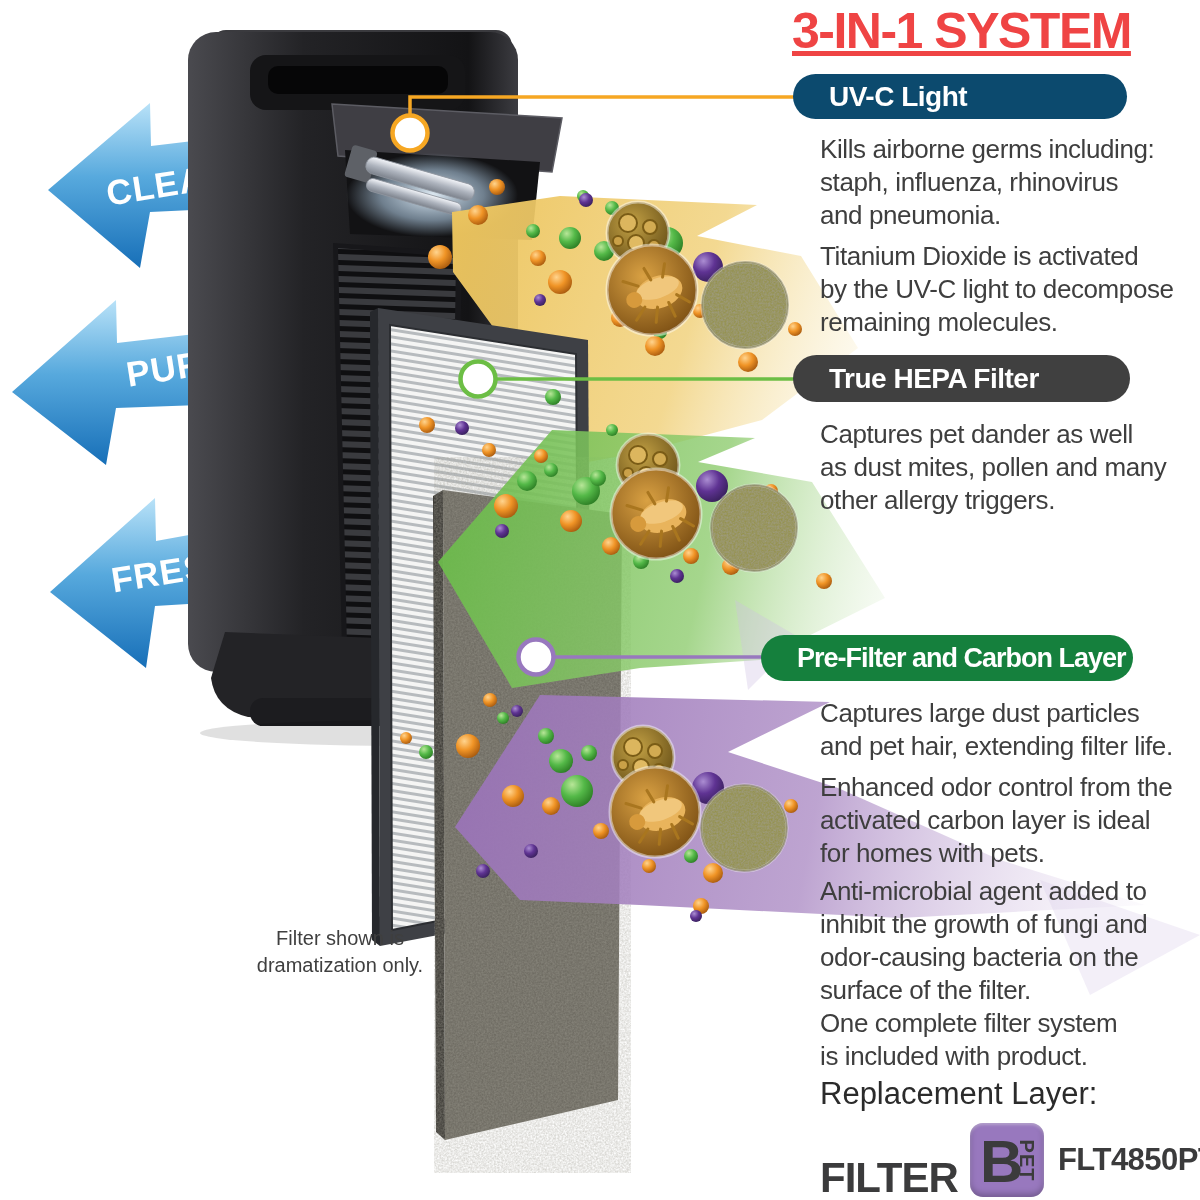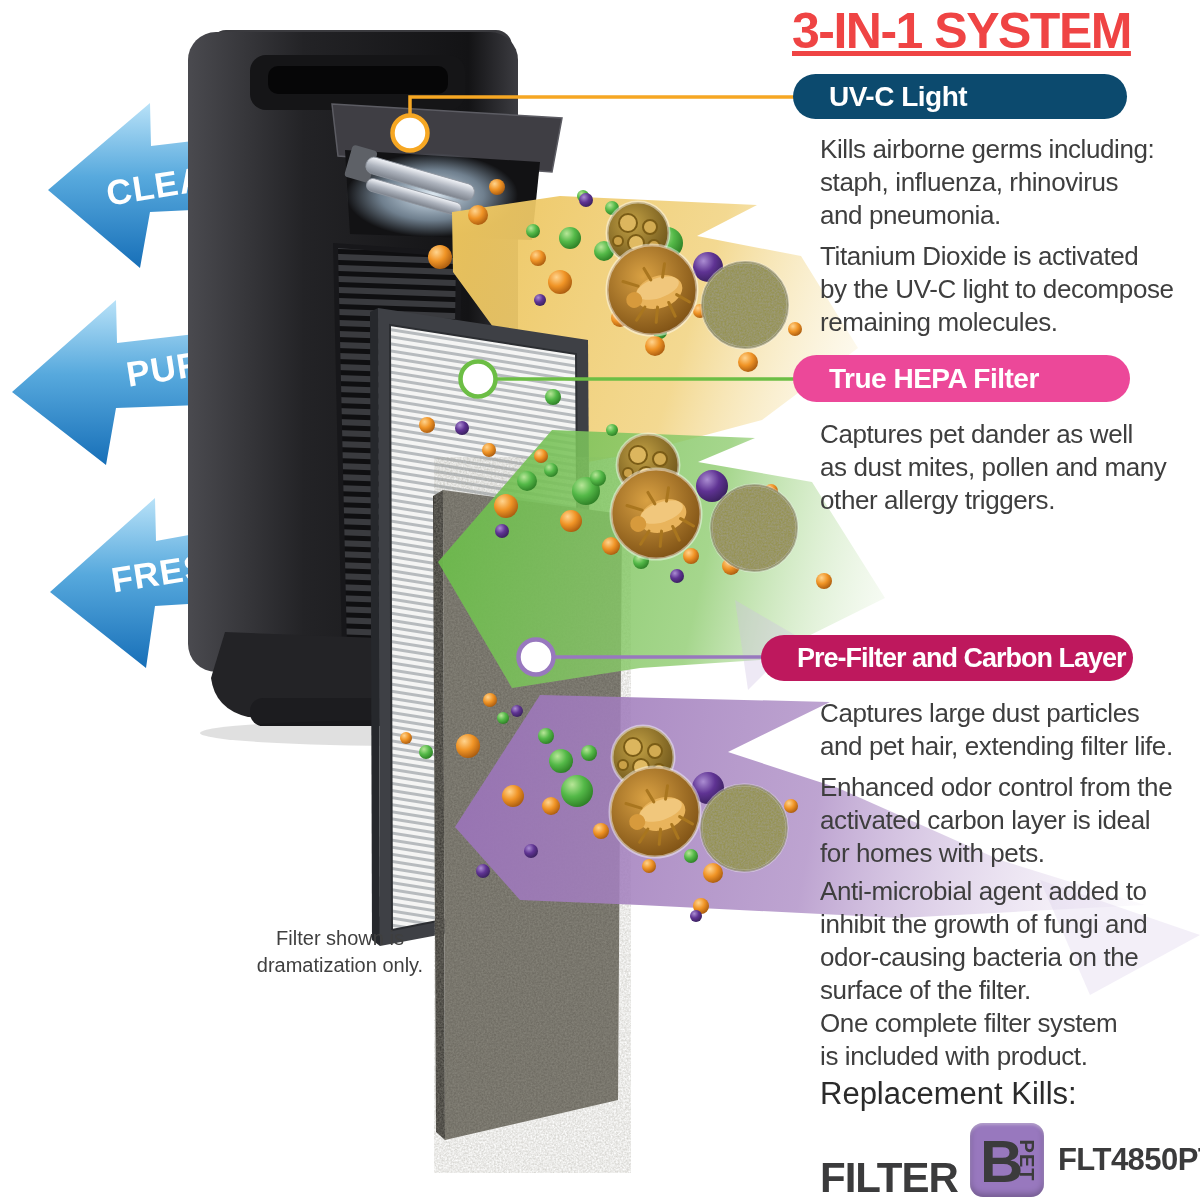--- a/index.html
+++ b/index.html
@@ -309,46 +309,46 @@
 <div class="banner uvc" style="background: #0c4a6e;">
   <span>UV-C Light</span>
 </div>
 <div class="para" style="top:133px">Kills airborne germs including:
 staph, influenza, rhinovirus
 and pneumonia.</div>
 <div class="para" style="top:240px">Titanium Dioxide is activated
 by the UV-C light to decompose
 remaining molecules.</div>
 
-<div class="banner hepa" style="background: #ec4899;">
+<div class="banner hepa" style="background: #404040;">
   <span>True HEPA Filter</span>
 </div>
 <div class="para" style="top:418px">Captures pet dander as well
 as dust mites, pollen and many
 other allergy triggers.</div>
 
-<div class="banner pre" style="background: #be185d;">
+<div class="banner pre" style="background: #15803d;">
   <span>Pre-Filter and Carbon Layer</span>
 </div>
 <div class="para" style="top:697px">Captures large dust particles
 and pet hair, extending filter life.</div>
 <div class="para" style="top:771px">Enhanced odor control from the
 activated carbon layer is ideal
 for homes with pets.</div>
 <div class="para" style="top:875px">Anti-microbial agent added to
 inhibit the growth of fungi and
 odor-causing bacteria on the
 surface of the filter.</div>
 <div class="para" style="top:1007px">One complete filter system
 is included with product.</div>
 
 <div class="caption">Filter shown is
 dramatization only.</div>
 
-<div class="repl-label">Replacement Kills:</div>
+<div class="repl-label">Replacement Layer:</div>
 <div class="logo-row">
   <span class="brand">FILTER</span>
   <span class="badge" style="background: rgb(152, 120, 190);">
     <span class="badge-b">B</span>
     <span class="badge-pet">PET</span>
   </span>
   <span class="model">FLT4850PT</span>
 </div>
 
 </div>

